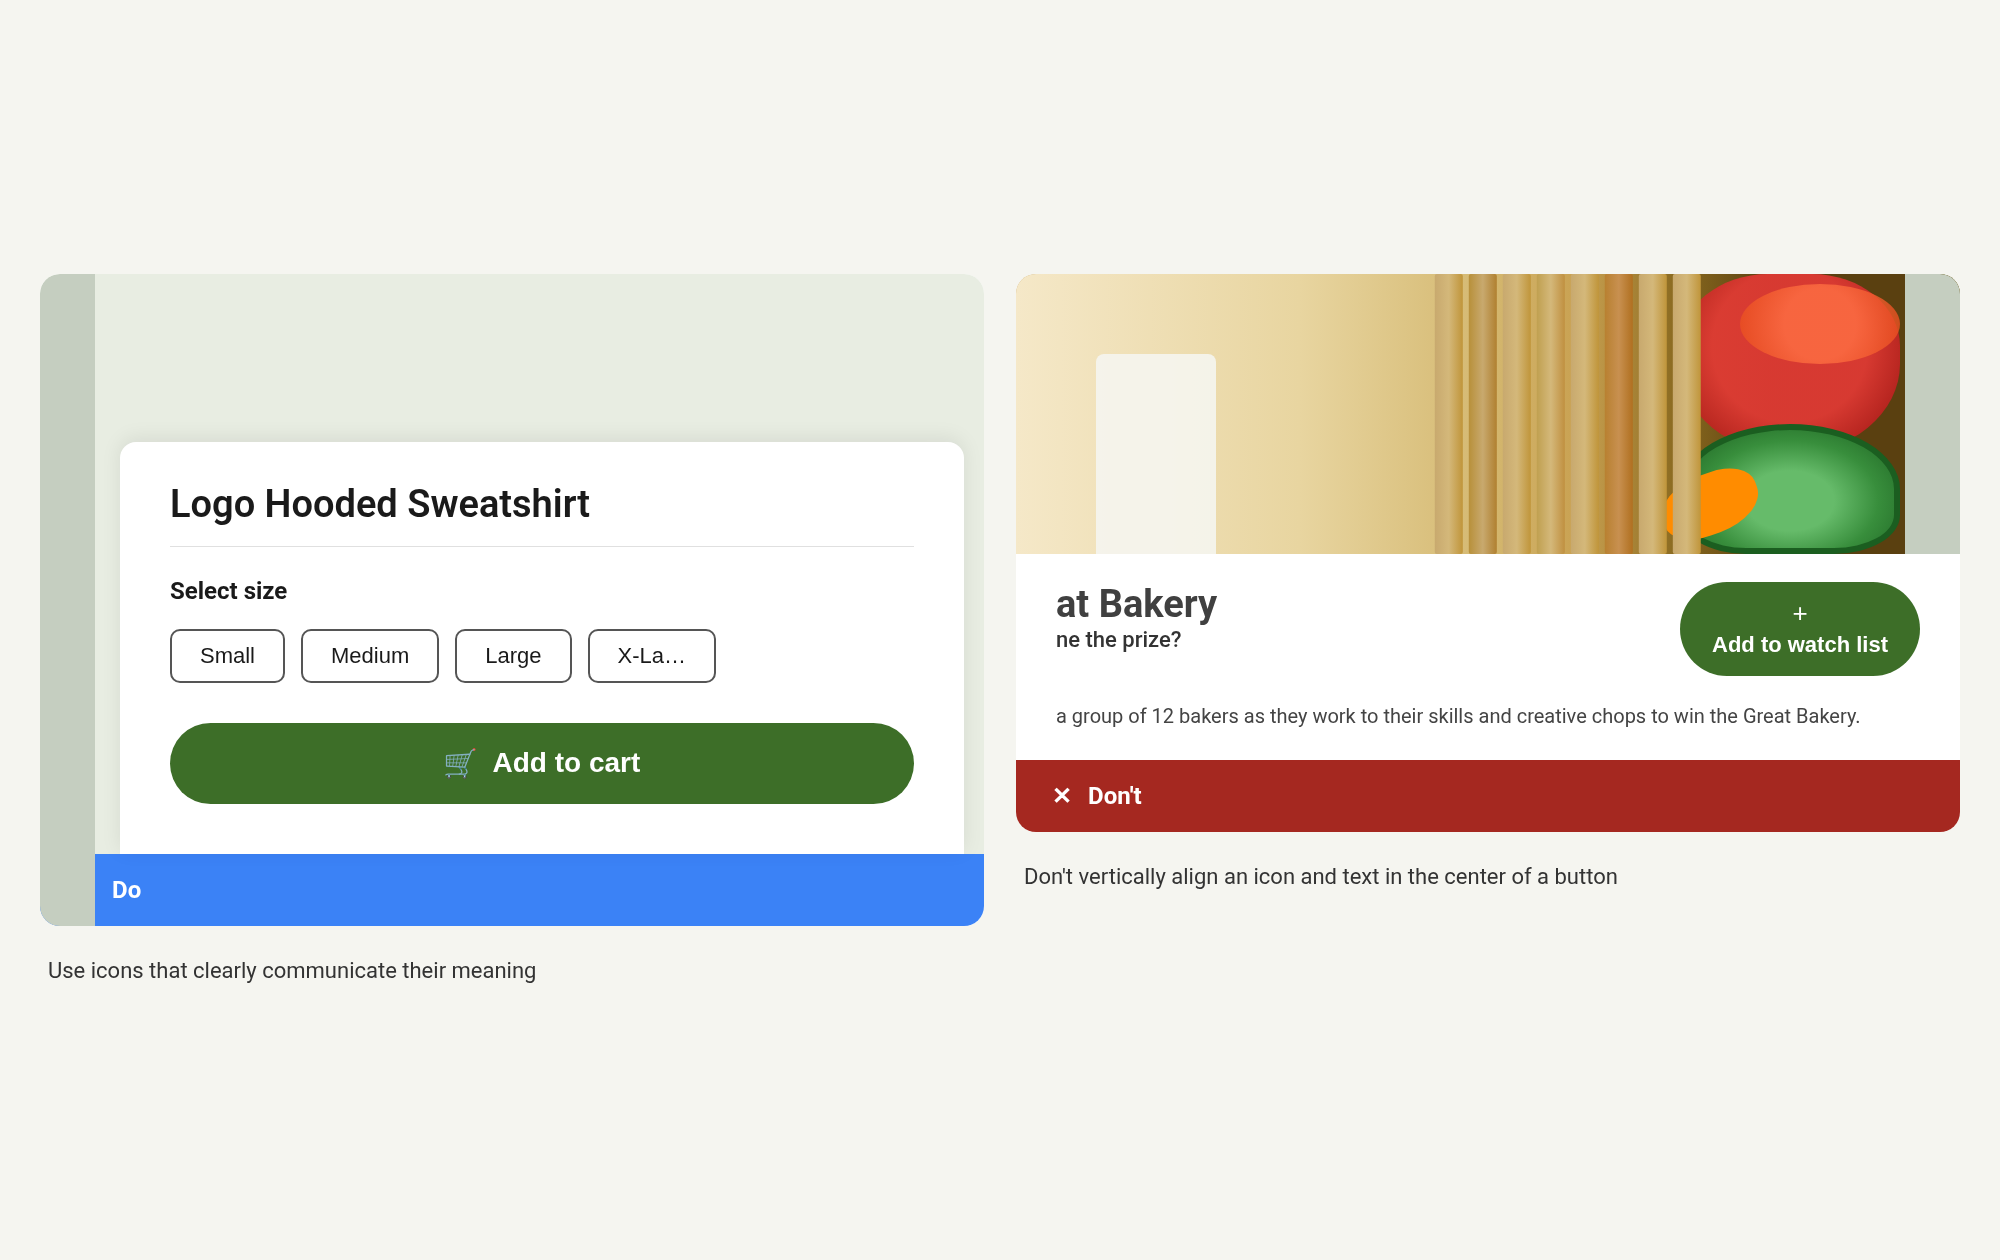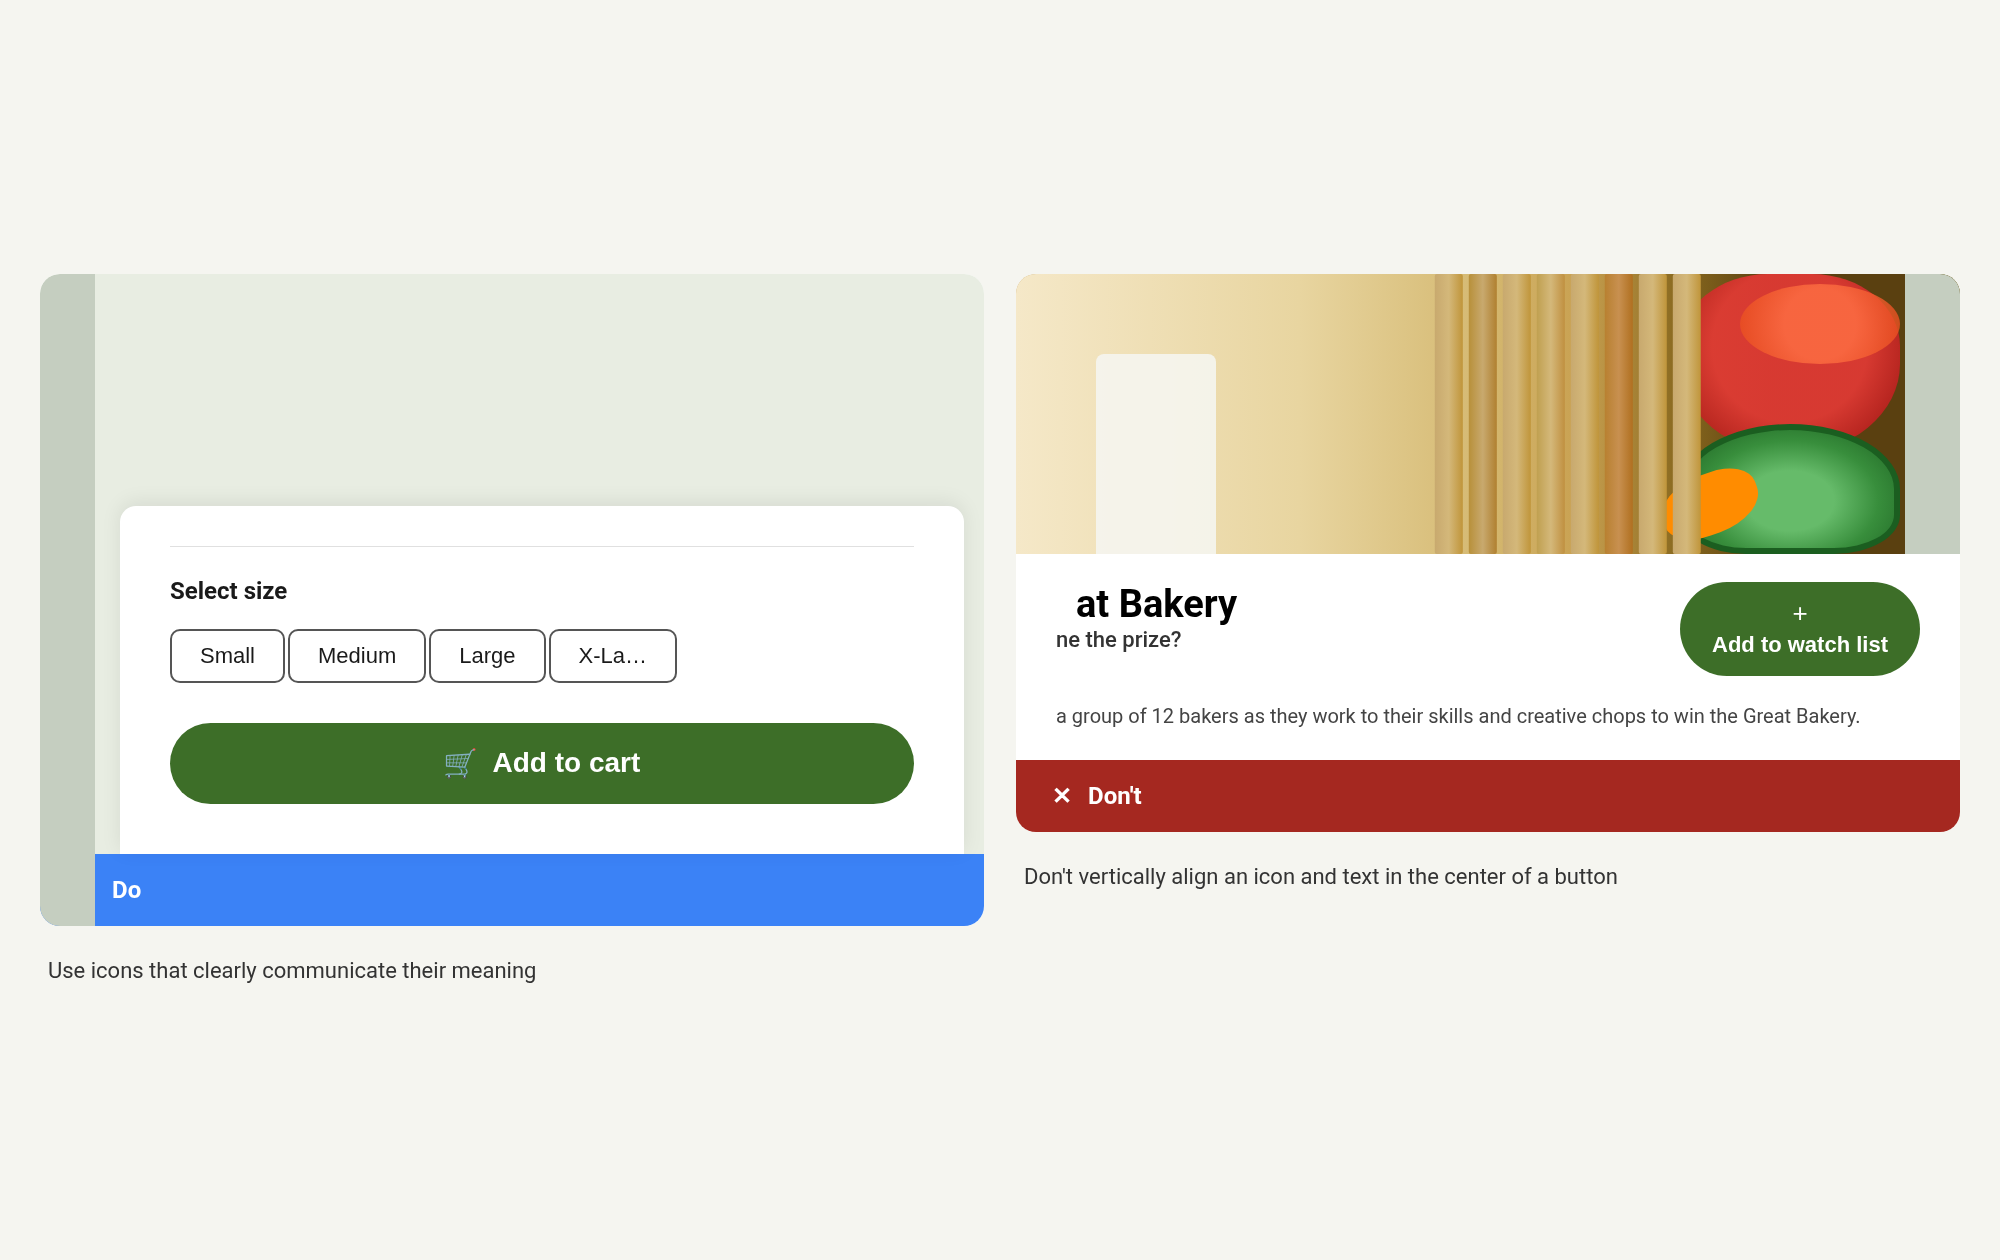--- a/index.html
+++ b/index.html
@@ -59,21 +59,21 @@
       margin-bottom: 30px;
     }
     .select-size-label {
       font-size: 24px;
       font-weight: 700;
       color: #1a1a1a;
       margin-bottom: 24px;
     }
     .size-options {
       display: flex;
-      gap: 3px;
+      gap: 16px;
       margin-bottom: 40px;
       flex-wrap: nowrap;
     }
     .size-btn {
       border: 2px solid #555;
       border-radius: 10px;
       padding: 12px 28px;
       font-size: 22px;
       font-weight: 500;
       background: #fff;
@@ -133,23 +133,22 @@
     .product-info-row {
       display: flex;
       align-items: flex-start;
       justify-content: space-between;
       gap: 20px;
       margin-bottom: 20px;
     }
     .bakery-title {
       font-size: 38px;
       font-weight: 700;
-      color: #000000;
+      color: #404040;
       line-height: 1.2;
-      margin-left: 20px;
     }
     .add-watch-btn {
       display: flex;
       flex-direction: column;
       align-items: center;
       justify-content: center;
       gap: 6px;
       background: #3d6e28;
       color: #fff;
       border: none;
@@ -224,20 +223,23 @@
 
 <div class="container">
 
   <div class="panel">
     <div class="card">
 
       <div class="left-card">
 
         <div style="position:absolute;left:0;top:0;bottom:0;width:55px;background:#c5cec0;border-radius:20px 0 0 0;"></div>
         <div class="product-modal">
+          <div class="title-overflow">
+            <h2 class="product-title">Logo Hooded Sweatshirt</h2>
+          </div>
           <div class="divider"></div>
           <p class="select-size-label">Select size</p>
           <div class="size-options">
             <button class="size-btn">Small</button>
             <button class="size-btn">Medium</button>
             <button class="size-btn">Large</button>
             <button class="size-btn">X-La…</button>
           </div>
           <button class="add-to-cart-btn">
             <span class="cart-icon">🛒</span>

